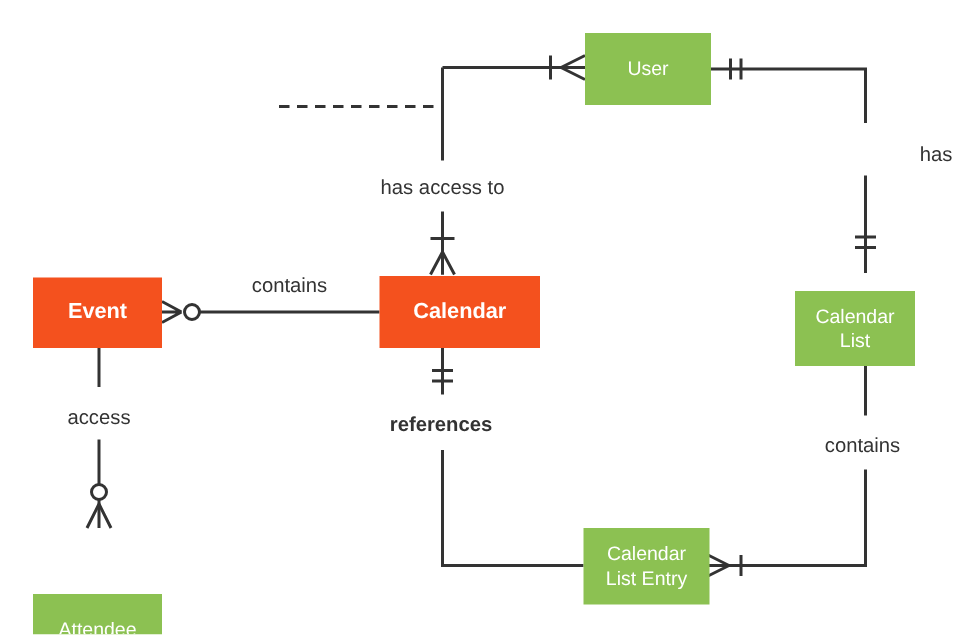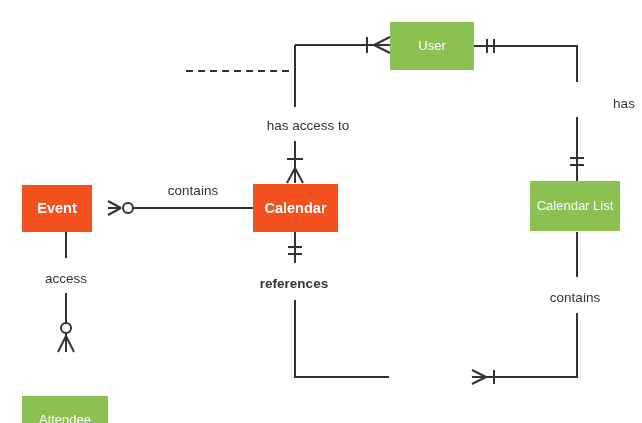--- a/index.html
+++ b/index.html
@@ -98,38 +98,41 @@
       <path d="M66,333 L66,352"></path>
       <path d="M66,336 L58,352 M66,336 L74,352"></path>
     </g>
   </svg>
 
 
   <div class="entity entity--green" style="left:390px; top:22px; width:84px; height:48px;">
     <span>User</span>
   </div>
 
-  <div class="entity entity--orange" style="left:22px; top:185px; width:70px; height:47px;">
+  <div class="entity entity--orange" style="left:22px; top:185px; width:86px; height:47px;">
     <span>Event</span>
   </div>
 
-  <div class="entity entity--orange" style="left:253px; top:184px; width:85px; height:48px;">
+  <div class="entity entity--orange" style="left:253px; top:184px; width:107px; height:48px;">
     <span>Calendar</span>
   </div>
 
-  <div class="entity entity--green" style="left:530px; top:181px; width:90px; height:50px;">
+  <div class="entity entity--green" style="left:530px; top:194px; width:80px; height:50px;">
     <span>Calendar List</span>
   </div>
 
   <div class="entity entity--green" style="left:22px; top:352px; width:86px; height:49px;margin-top:44px;">
     <span>Attendee</span>
   </div>
 
+  <div class="entity entity--green" style="left:389px; top:352px; width:84px; height:51px;">
+    <span>Calendar List Entry</span>
+  </div>
 
-  <div class="rel-label" style="left:308px; top:125px;">has access to</div>
+  <div class="rel-label" style="left:295px; top:125px;">has access to</div>
 
   <div class="rel-label" style="left:193px; top:190px;">contains</div>
 
   <div class="rel-label" style="left:66px; top:278px;">access</div>
 
   <div class="rel-label" style="left:294px; top:283px;font-weight:bold;">references</div>
 
   <div class="rel-label" style="left:576px; top:103px;margin-left:48px;">has</div>
 
   <div class="rel-label" style="left:575px; top:297px;">contains</div>

